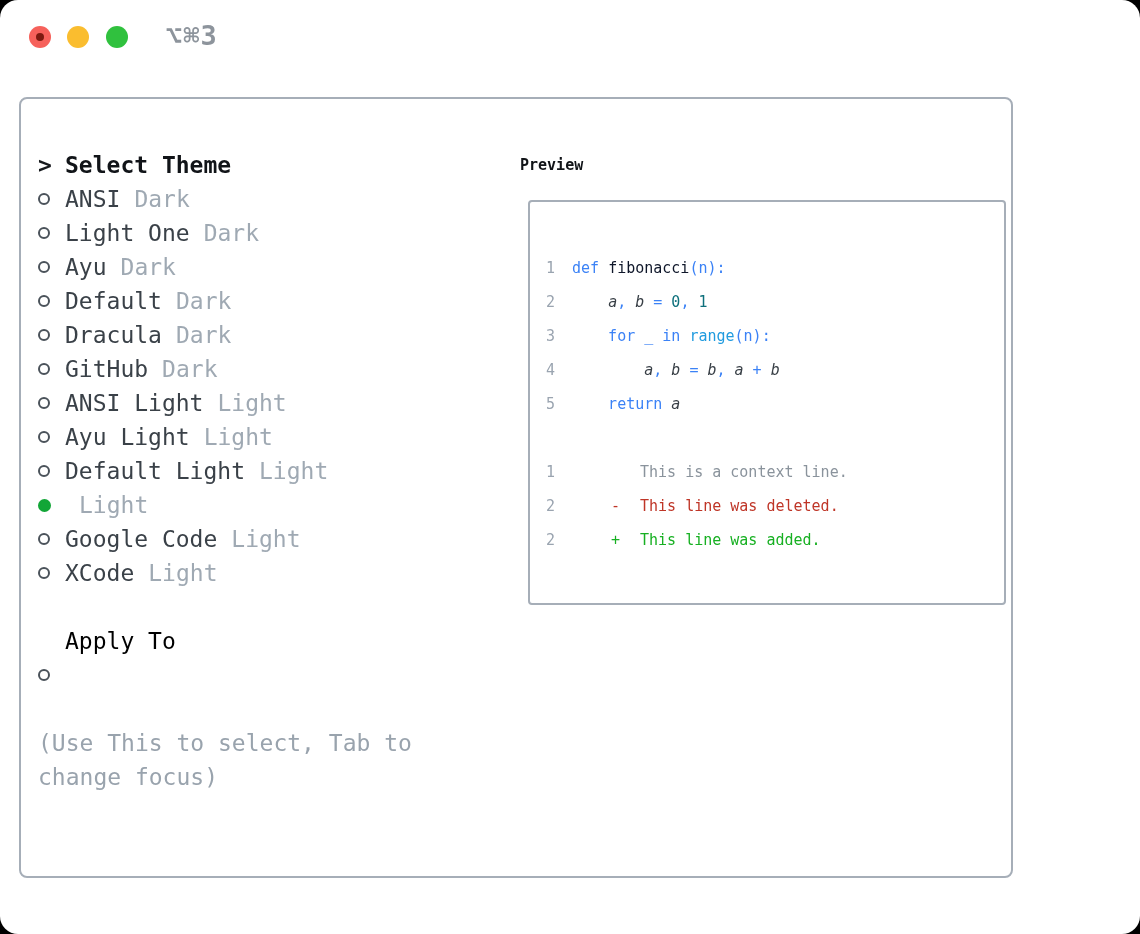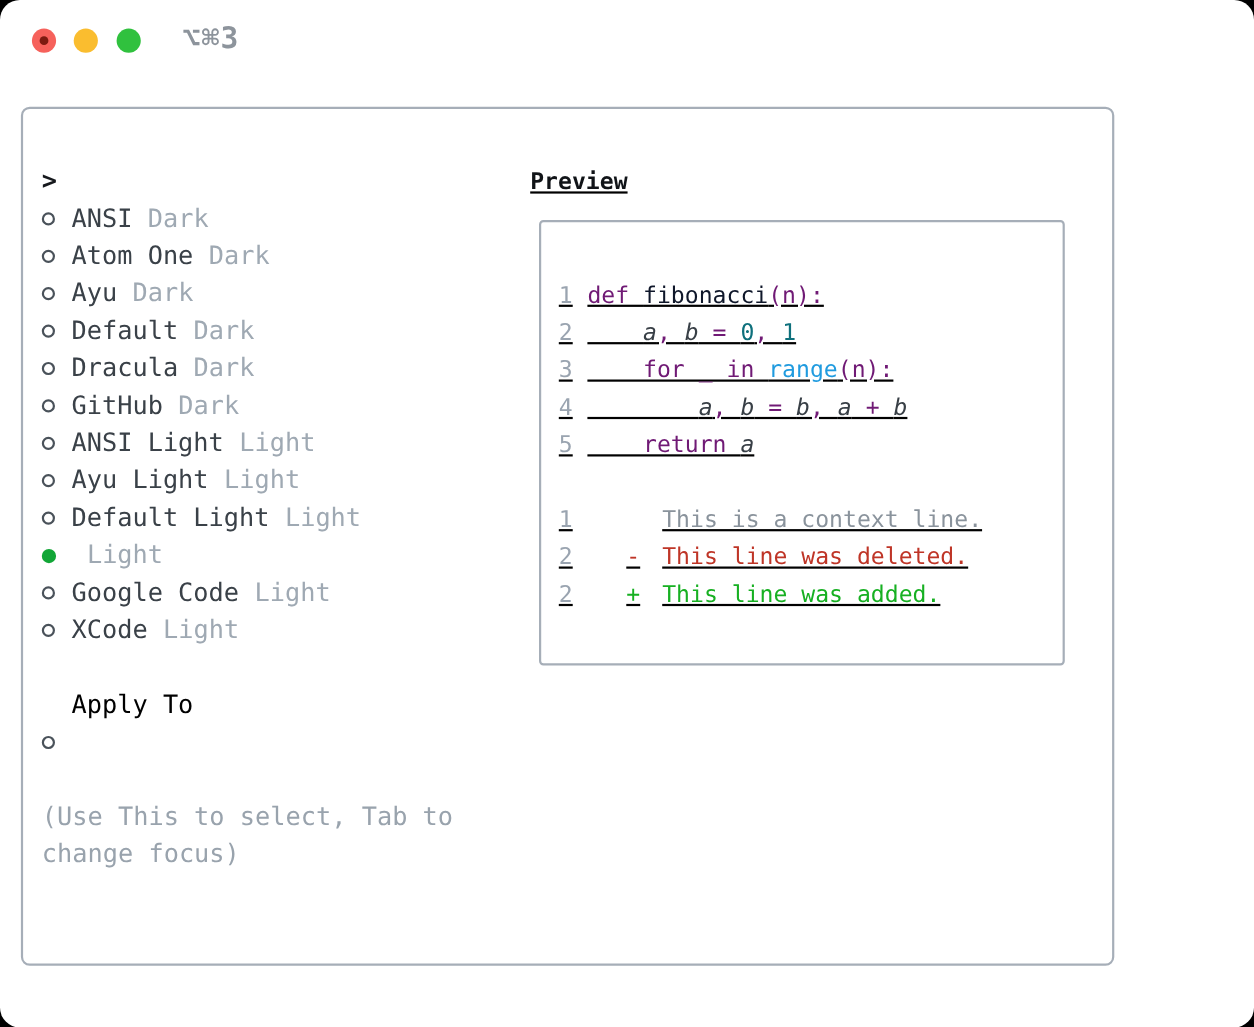--- a/index.html
+++ b/index.html
@@ -26,27 +26,27 @@
   .prompt { font-weight:bold; color:#16191d; }
   .hdr { font-weight:bold; color:#111418; }
   .radio { width:12px; height:12px; border:2px solid #4a525a; border-radius:50%; }
   .row[data-selected="true"] .radio { width:13px; height:13px; background:#12a637; border-color:#12a637; }
   .row[data-selected="true"] .name { color:#12a637; }
   .tag { color:#9fa9b3; margin-left:14px; }
   .apply-hdr { height:34px; line-height:34px; margin-top:34px; padding-left:27px; color:#000000; }
   .hint { margin-top:34px; width:430px; line-height:34px; color:#99a3ad; }
 
   
-  .preview-col { position:absolute; left:461px; top:49px; font-size:21px;text-decoration:underline; }
+  .preview-col { position:absolute; left:499px; top:49px; font-size:15px; }
   .preview-title { height:34px; line-height:34px; font-weight:bold; color:#111418; }
   .preview-box { margin-top:18px; margin-left:8px; width:478px; height:405px; border:2px solid #a6aeb8; border-radius:4px; padding:49px 0 0 16px; overflow:hidden; }
   .cline, .dline { display:flex; height:34px; line-height:34px; white-space:pre; }
   .lineno { width:26px; color:#9aa4b0; }
   .tok { color:#383f46; }
-  .tok[data-tok="plain"] { color:#701a75; }
+  .tok[data-tok="plain"] { color:#3b82f6; }
   .tok[data-tok="func"] { color:#0f172a; }
   .tok[data-tok="num"] { color:#0e707c; }
   .tok[data-tok="builtin"] { color:#209bdf; }
   .tok[data-tok="var"] { color:#383f46; font-style:italic; }
   .blank-line { height:34px; }
   .marker { width:48px; text-align:right; }
   .dtext { margin-left:20px; }
   .dline[data-difftype="context"] .marker, .dline[data-difftype="context"] .dtext { color:#8a939c; }
   .dline[data-difftype="deleted"] .marker, .dline[data-difftype="deleted"] .dtext { color:#bf3527; }
   .dline[data-difftype="added"]  .marker, .dline[data-difftype="added"]  .dtext { color:#17b022; }
@@ -61,34 +61,35 @@
     <div class="light light-yellow"></div>
     <div class="light light-green"></div>
     <div class="wtitle">⌥⌘3</div>
   </div>
 
   <div class="panel">
 
     <div class="theme-col">
       <div class="row">
         <span class="bullet-col prompt">&gt;</span>
+        <span class="hdr">Select Theme</span>
       </div>
 
       <div class="row" data-selected="false">
         <span class="bullet-col">
             <span class="radio"></span>
           </span>
         <span class="name">ANSI</span>
         <span class="tag">Dark</span>
       </div>
       <div class="row" data-selected="false">
         <span class="bullet-col">
             <span class="radio"></span>
           </span>
-        <span class="name">Atom One</span>
+        <span class="name">Light One</span>
         <span class="tag">Dark</span>
       </div>
       <div class="row" data-selected="false">
         <span class="bullet-col">
             <span class="radio"></span>
           </span>
         <span class="name">Ayu</span>
         <span class="tag">Dark</span>
       </div>
       <div class="row" data-selected="false">

